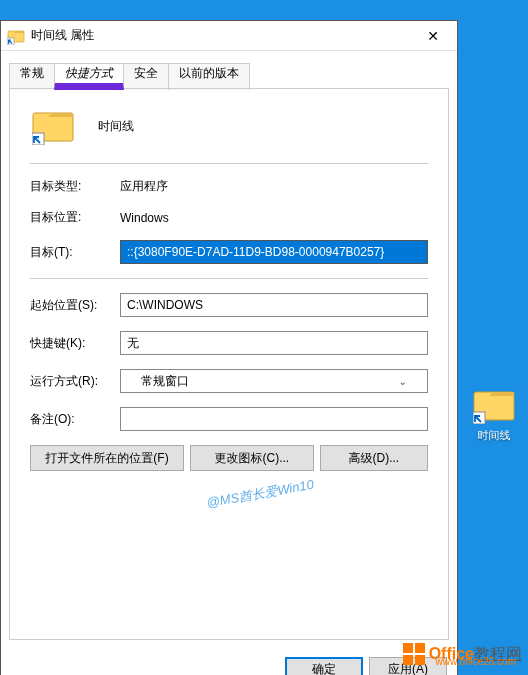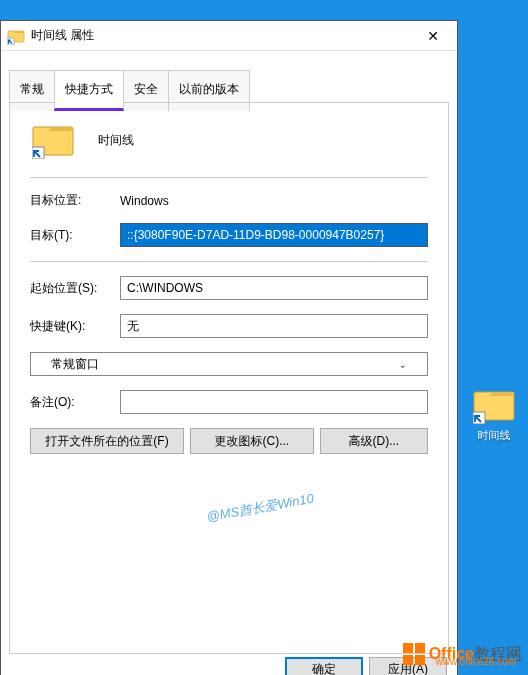--- a/index.html
+++ b/index.html
@@ -6,22 +6,22 @@
     body { width: 528px; height: 675px; background: #1a8fe3; position: relative; overflow: hidden; }
     .desktop-icon { position: absolute; top: 386px; left: 468px; width: 52px; text-align: center; }
     .desktop-icon-img { width: 42px; height: 38px; margin: 0 auto 4px; }
     .desktop-icon-label { color: #fff; font-size: 11px; text-shadow: 0 1px 2px rgba(0,0,0,0.5); }
     .dialog { position: absolute; top: 0; left: 0; width: 458px; height: 672px; background: #fff; border: 1px solid #555; margin-top: 20px; }
     .titlebar { height: 30px; display: flex; align-items: center; padding: 0 4px; border-bottom: 1px solid #e0e0e0; }
     .titlebar-icon { width: 18px; height: 18px; margin: 0 6px 0 2px; }
     .titlebar-title { flex: 1; font-size: 12px; }
     .close-btn { width: 40px; height: 28px; display: flex; align-items: center; justify-content: center; cursor: pointer; font-size: 14px; }
     .tabs { display: flex; margin: 10px 8px 0 8px; }
-    .tab { padding: 10px 10px; border: 1px solid #ccc; border-bottom: none; background: #fff; cursor: pointer; position: relative; top: 9px; margin-right: -1px; font-size: 12px; }
-    .tab.active { background: #fff; border-bottom: 3px solid #6d28d9; z-index: 2; }
+    .tab { padding: 1px 10px; border: 1px solid #ccc; border-bottom: none; background: #fff; cursor: pointer; position: relative; top: 2px; margin-right: -1px; font-size: 12px; }
+    .tab.active { background: #fff; border-bottom: 7px solid #6d28d9; z-index: 2; font-style: italic; }
     .tab:not(.active) { background: #f7f7f7; }
     .tab-content { margin: 0 8px 10px 8px; border: 1px solid #ccc; padding: 18px 20px; height: 552px; position: relative; }
     .icon-row { display: flex; align-items: center; margin-bottom: 18px; }
     .big-icon { width: 42px; height: 38px; margin-right: 24px; margin-left: 2px; }
     .item-name { font-size: 12px; }
     hr.sep { border: none; border-top: 1px solid #ccc; margin: 6px 0 14px 0; }
     .field-row { display: flex; align-items: center; margin-bottom: 14px; }
     .field-label { width: 90px; font-size: 12px; }
     .field-value { font-size: 12px; }
     .text-input { flex: 1; height: 24px; border: 1px solid #888; padding: 2px 6px; font-size: 12px; }
@@ -86,20 +86,24 @@
           <path d="M1 10 L16 10 L20 6 L41 6 L41 10 Z" fill="#e8b84a"></path>
           <rect x="0" y="26" width="12" height="12" fill="#fff" stroke="#888"></rect>
           <path d="M2 36 L2 30 L7 30 M2 30 L8 36" stroke="#0066cc" stroke-width="1.8" fill="none"></path>
         </svg>
       </div>
       <div class="item-name">时间线</div>
     </div>
 
     <hr class="sep">
 
+    <div class="field-row">
+      <div class="field-label">目标类型:</div>
+      <div class="field-value">应用程序</div>
+    </div>
 
     <div class="field-row">
       <div class="field-label">目标位置:</div>
       <div class="field-value">Windows</div>
     </div>
 
     <div class="field-row">
       <div class="field-label">目标(T):</div>
       <input class="text-input selected" value="::{3080F90E-D7AD-11D9-BD98-0000947B0257}" style="">
     </div>
@@ -110,20 +114,21 @@
       <div class="field-label">起始位置(S):</div>
       <input class="text-input" value="C:\WINDOWS" style="">
     </div>
 
     <div class="field-row">
       <div class="field-label">快捷键(K):</div>
       <input class="text-input" value="无" style="">
     </div>
 
     <div class="field-row">
+      <div class="field-label">运行方式(R):</div>
       <div class="select">
         <span>常规窗口</span>
         <span class="select-arrow">⌄</span>
       </div>
     </div>
 
     <div class="field-row">
       <div class="field-label">备注(O):</div>
       <input class="text-input" value="" style="">
     </div>

